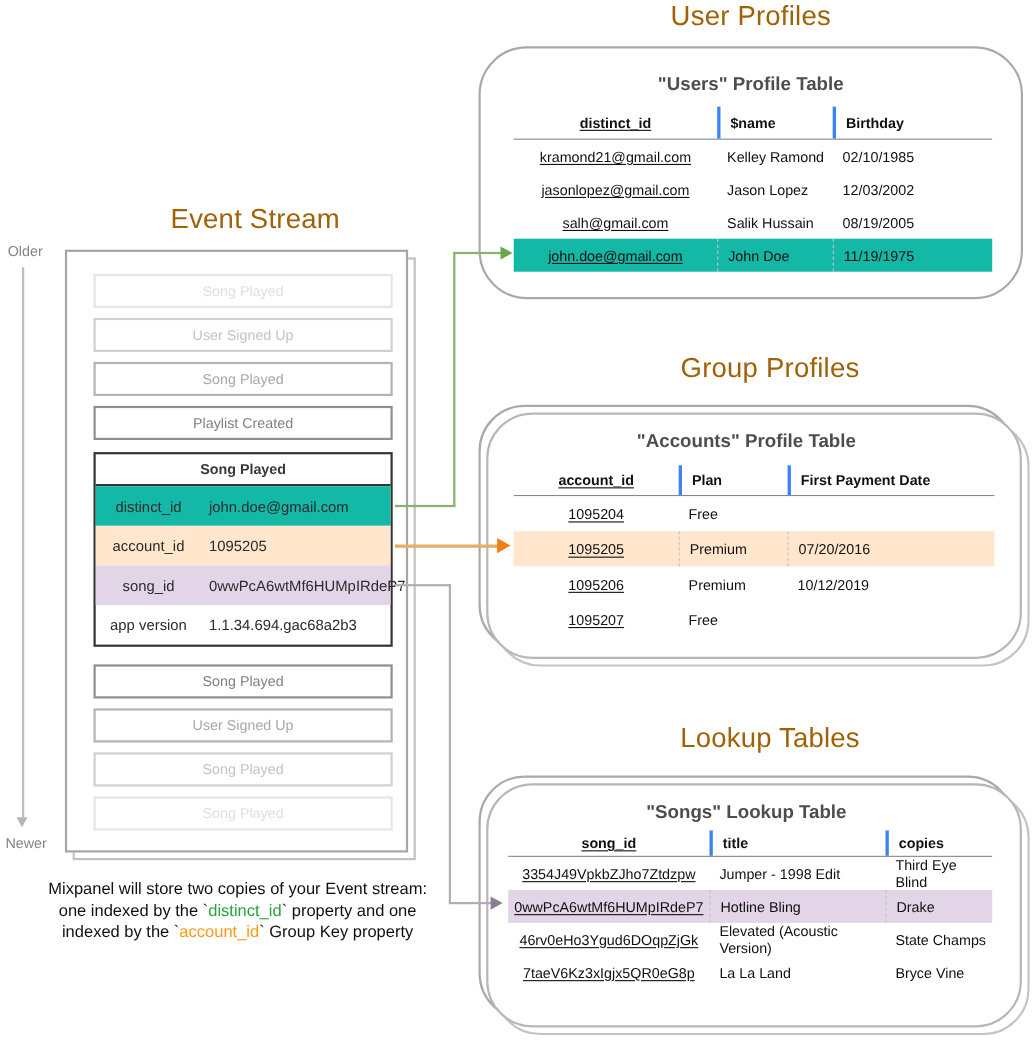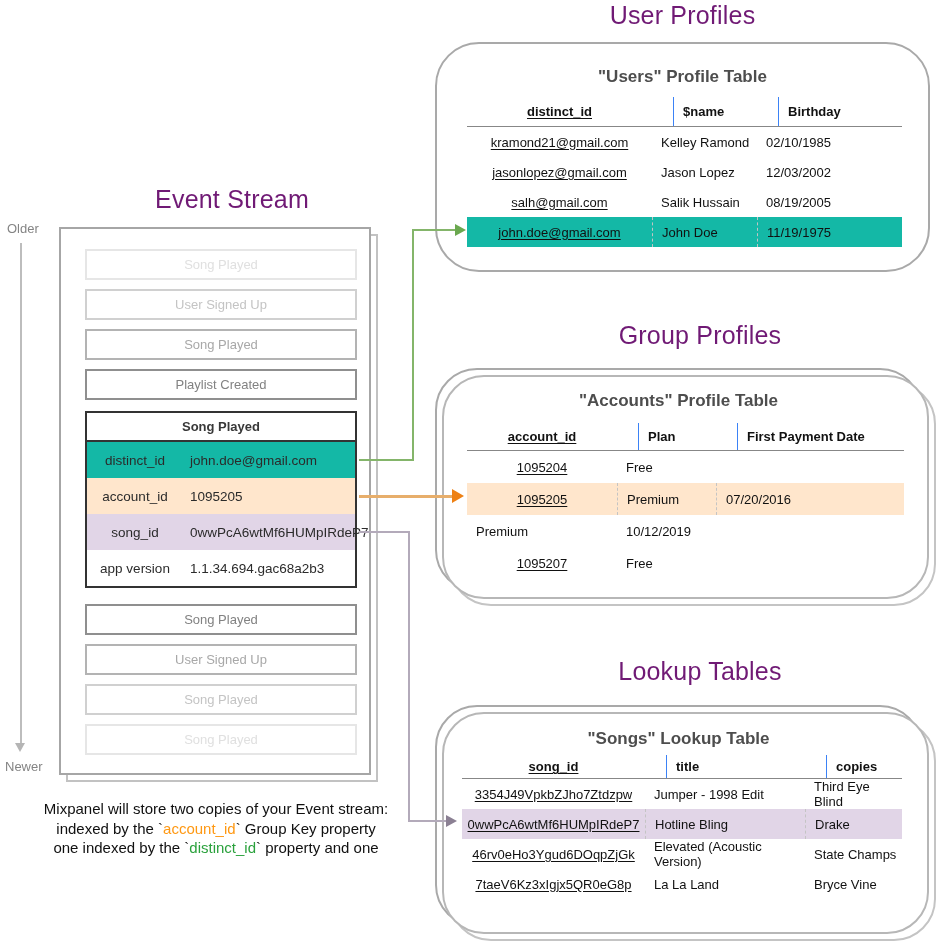--- a/index.html
+++ b/index.html
@@ -7,21 +7,21 @@
   body {
     width: 941px; height: 951px;
     font-family: "Liberation Sans", "DejaVu Sans", sans-serif;
     position: relative; overflow: hidden; color: #111;
   }
   .abs { position: absolute; }
 
   
   .sec-title {
     position: absolute; text-align: center;
-    font-size: 25px; font-weight: 400; color: #701a75; letter-spacing: .2px;
+    font-size: 25px; font-weight: 400; color: #a16207; letter-spacing: .2px;
   }
   #title-user    { left: 435px; top: 1px;   width: 495px; }
   #title-stream  { left: 76px;  top: 185px; width: 312px; }
   #title-group   { left: 450px; top: 321px; width: 500px; }
   #title-lookup  { left: 450px; top: 657px; width: 500px; }
 
   
   .axis-label { position: absolute; font-size: 13px; color: #848484; }
   #older-label { left: 7px; top: 221px; }
   #newer-label { left: 5px; top: 759px; }
@@ -94,21 +94,21 @@
 
   .tbl-title { text-align: center; font-size: 17px; font-weight: 700; color: #4d4d4d; }
 
   .tbl { position: relative; }
   .tr { display: grid; align-items: stretch; font-size: 13px; }
   .td { display: flex; align-items: center; }
   .c-id { justify-content: center; }
   .c-l  { padding-left: 9px; }
   .link { text-decoration: underline; text-underline-offset: 2px; }
   .tr.th { font-weight: 700; border-bottom: 1.5px solid #878787; }
-  .tr.th .c-l { border-left: 1px solid #3b82f6; margin-left: 21px; }
+  .tr.th .c-l { border-left: 3px solid #3b82f6; }
   .tr.hl .c-l { border-left: 1px dashed #c4c4c4; }
 
   #users-box .tbl    { margin: 10px 0 0 30px; width: 435px; }
   #users-box .tr     { grid-template-columns: 185px 105px 145px; height: 30px; }
   #accounts-box .tbl { margin: 12px 0 0 30px; width: 437px; }
   #accounts-box .tr  { grid-template-columns: 150px 99px 188px; height: 32px; }
   #accounts-box .tr.th { height: 28px; }
   #songs-box .tbl    { margin: 6px 0 0 25px; width: 440px; }
   #songs-box .tr     { grid-template-columns: 183px 160px 97px; height: 30px; }
   #songs-box .tr.th  { height: 24px; }
@@ -178,22 +178,22 @@
 
     <div class="ev ev-l1">Song Played</div>
     <div class="ev ev-l2">User Signed Up</div>
     <div class="ev ev-l3">Song Played</div>
     <div class="ev ev-l4">Song Played</div>
   </div>
 </div>
 
 <div id="caption">
   <div><span>Mixpanel will store two copies of your Event stream:</span></div>
+  <div><span>one indexed by the `</span><span class="cap-green">distinct_id</span><span>` property and one</span></div>
   <div><span>indexed by the `</span><span class="cap-orange">account_id</span><span>` Group Key property</span></div>
-  <div><span>one indexed by the `</span><span class="cap-green">distinct_id</span><span>` property and one</span></div>
 </div>
 
 <div class="profile-box" id="users-box">
   <div class="tbl-title">"Users" Profile Table</div>
   <div class="tbl">
     <div class="tr th">
       <span class="td c-id link">distinct_id</span>
       <span class="td c-l">$name</span>
       <span class="td c-l">Birthday</span>
     </div>
@@ -232,20 +232,21 @@
       <span class="td c-id link">1095204</span>
       <span class="td c-l">Free</span>
       <span class="td c-l"></span>
     </div>
     <div class="tr hl bg-orange">
       <span class="td c-id link">1095205</span>
       <span class="td c-l">Premium</span>
       <span class="td c-l">07/20/2016</span>
     </div>
     <div class="tr">
+      <span class="td c-id link">1095206</span>
       <span class="td c-l">Premium</span>
       <span class="td c-l">10/12/2019</span>
     </div>
     <div class="tr">
       <span class="td c-id link">1095207</span>
       <span class="td c-l">Free</span>
       <span class="td c-l"></span>
     </div>
   </div>
 </div>

